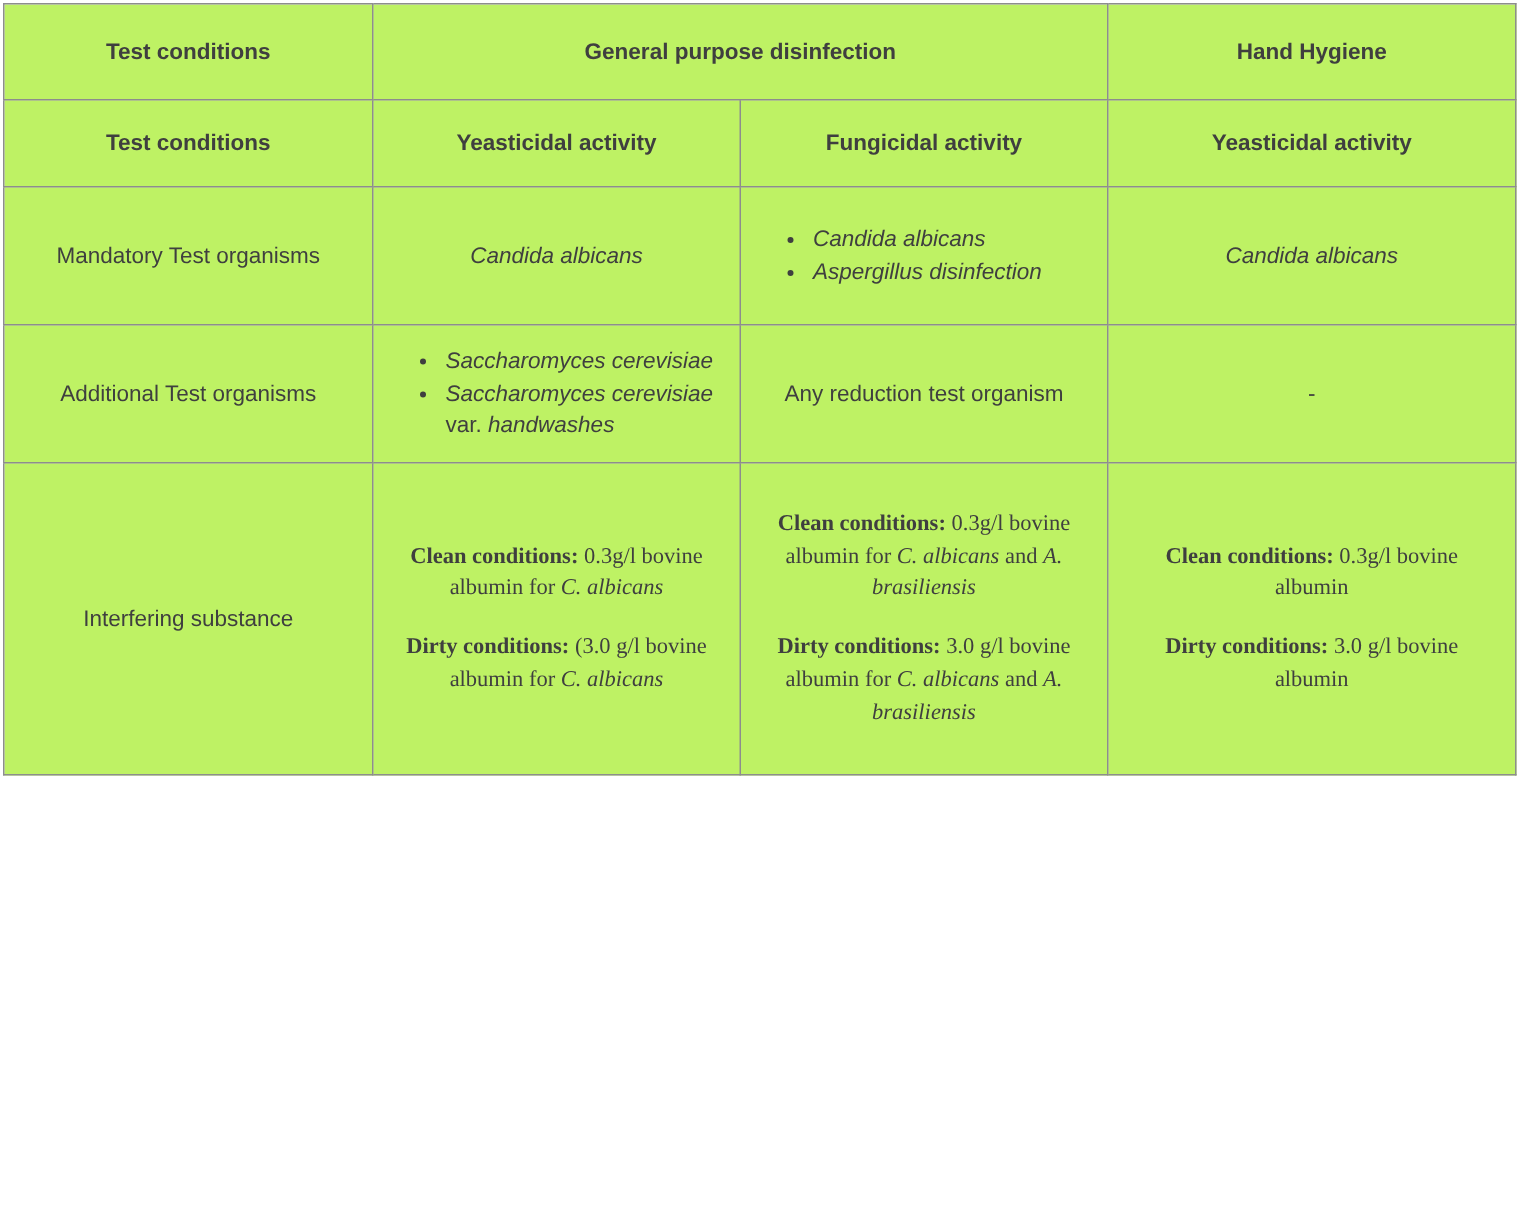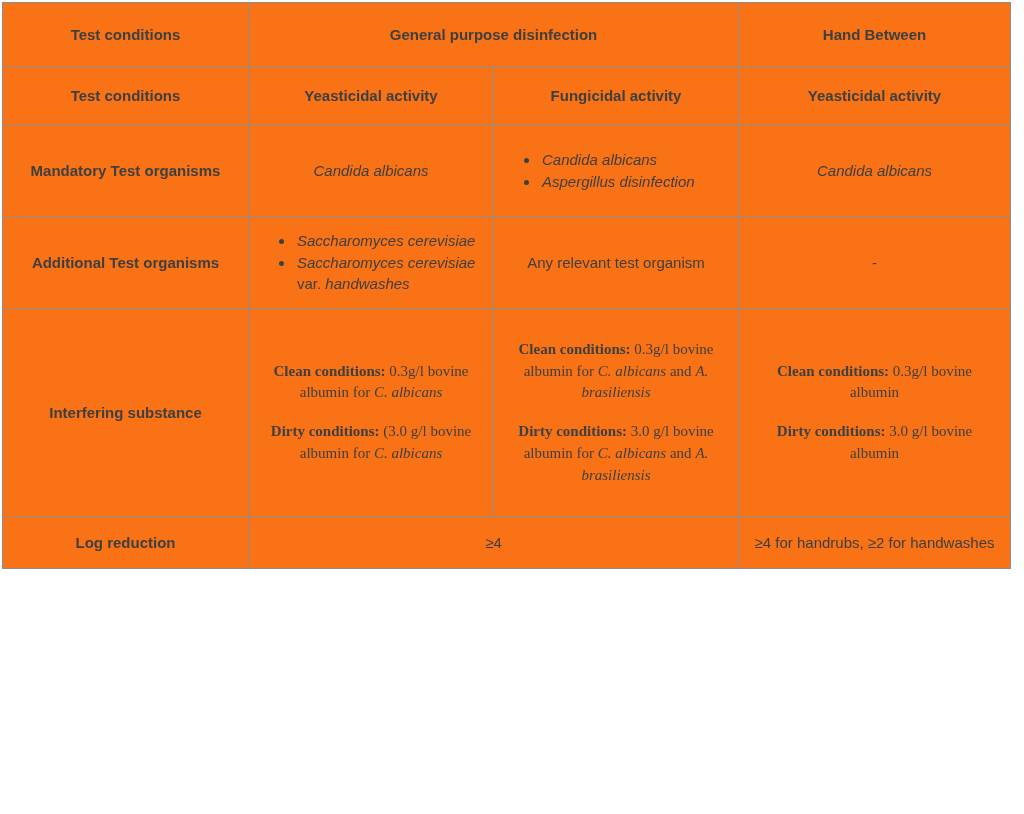--- a/index.html
+++ b/index.html
@@ -27,26 +27,26 @@
     width: 1008px;
   }
   table.std td {
     border: 1.5px solid var(--border_gray);
     vertical-align: middle;
     padding: 8px 12px;
     font-size: 15px;
     line-height: 1.45;
     color: var(--body_text);
     text-align: center;
-    background: #f97316;
+    background: #bef264;
   }
   td.label-cell {
     background: var(--header_bg);
     color: var(--accent_red);
-    font-weight: 700;
+    font-weight: 400;
     text-align: center;
     padding: 8px 24px;
   }
   td.header-cell {
     background: var(--header_bg);
     color: var(--accent_red);
     font-weight: 700;
     text-align: center;
   }
   .i { font-style: italic; }
@@ -71,21 +71,21 @@
       <col style="width:246px">
       <col style="width:245px">
       <col style="width:245px">
       <col style="width:272px">
     </colgroup>
 
     <tbody>
         <tr style="height:64px">
       <td class="header-cell">Test conditions</td>
       <td class="header-cell" colspan="2">General purpose disinfection</td>
-      <td class="header-cell">Hand Between</td>
+      <td class="header-cell">Hand Hygiene</td>
     </tr>
 
     <tr style="height:58px">
       <td class="header-cell">Test conditions</td>
       <td class="header-cell">Yeasticidal activity</td>
       <td class="header-cell">Fungicidal activity</td>
       <td class="header-cell">Yeasticidal activity</td>
     </tr>
 
     <tr style="height:92px">
@@ -101,21 +101,21 @@
     </tr>
 
     <tr style="height:92px">
       <td class="label-cell">Additional Test organisms</td>
       <td>
         <ul>
               <li><span class="i">Saccharomyces cerevisiae</span></li>
               <li><span class="i">Saccharomyces cerevisiae</span><span> var. </span><span class="i">handwashes</span></li>
             </ul>
       </td>
-      <td>Any relevant test organism</td>
+      <td>Any reduction test organism</td>
       <td>-</td>
     </tr>
 
 
 
     <tr style="height:208px">
       <td class="label-cell">Interfering substance</td>
       <td>
         <p><span class="b">Clean conditions:</span><span> 0.3g/l bovine albumin for </span><span class="i">C. albicans</span></p>
         <p><span class="b">Dirty conditions:</span><span> (3.0 g/l bovine albumin for </span><span class="i">C. albicans</span></p>
@@ -124,20 +124,15 @@
         <p><span class="b">Clean conditions:</span><span> 0.3g/l bovine albumin for </span><span class="i">C. albicans</span><span> and </span><span class="i">A. brasiliensis</span></p>
         <p><span class="b">Dirty conditions:</span><span> 3.0 g/l bovine albumin for </span><span class="i">C. albicans</span><span> and </span><span class="i">A. brasiliensis</span></p>
       </td>
       <td>
         <p><span class="b">Clean conditions:</span><span> 0.3g/l bovine albumin</span></p>
         <p><span class="b">Dirty conditions:</span><span> 3.0 g/l bovine albumin</span></p>
       </td>
     </tr>
 
 
-    <tr style="height:52px">
-      <td class="label-cell">Log reduction</td>
-      <td colspan="2">≥4</td>
-      <td style="padding:8px 6px">≥4 for handrubs, ≥2 for handwashes</td>
-    </tr>
   </tbody>
     </table>
 </div>
 
 </body></html>

